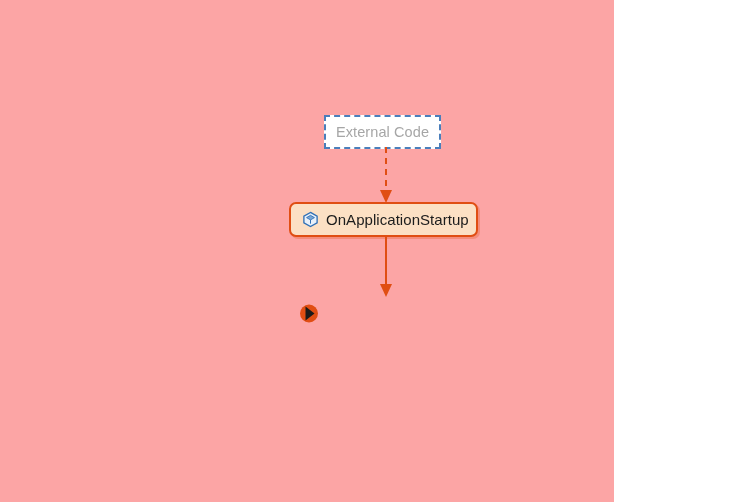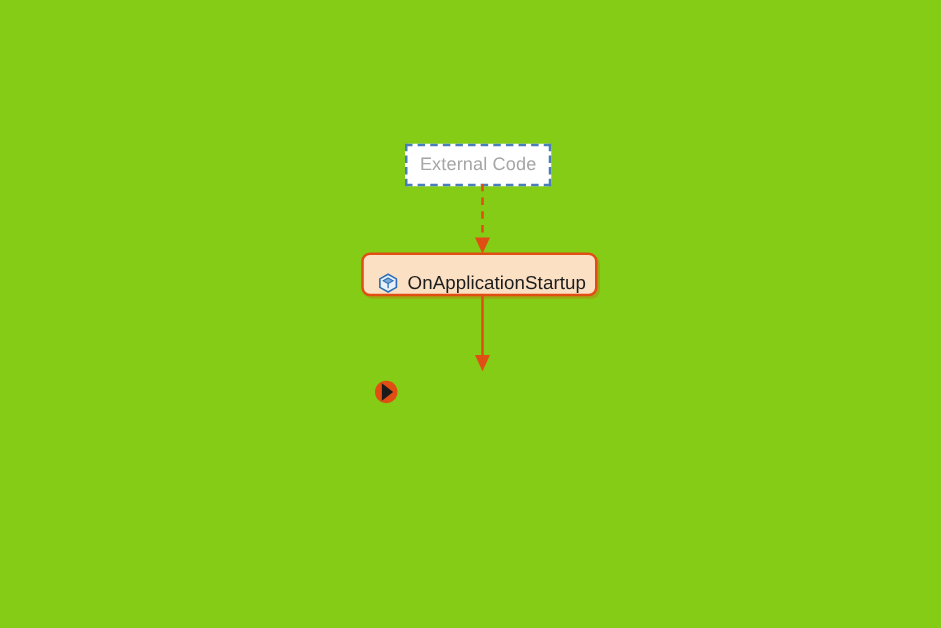--- a/index.html
+++ b/index.html
@@ -10,23 +10,23 @@
   body {
     width: 753px;
     height: 502px;
     background: #ffffff;
     font-family: "Liberation Sans", sans-serif;
     overflow: hidden;
   }
 
   #canvas {
     position: relative;
-    width: 753px;
+    width: 614px;
     height: 502px;
-    background: #84cc16;
+    background: #fca5a5;
   }
 
   
   .node-external {
     position: absolute;
     left: 324px;
     top: 115px;
     width: 117px;
     height: 34px;
     box-sizing: border-box;
@@ -44,21 +44,21 @@
   }
 
   
   .node-call {
     position: absolute;
     box-sizing: border-box;
     border: 2px solid #e04e13;
     background: #fce0c4;
     border-radius: 7px;
     display: flex;
-    align-items: flex-end;
+    align-items: center;
     padding-left: 11px;
     box-shadow: 2px 2px 0 rgba(224, 78, 19, 0.28);
   }
   .node-call .label {
     font-size: 15px;
     color: #1c1c1c;
     white-space: nowrap;
     margin-left: 7px;
     letter-spacing: 0.05px;
   }

